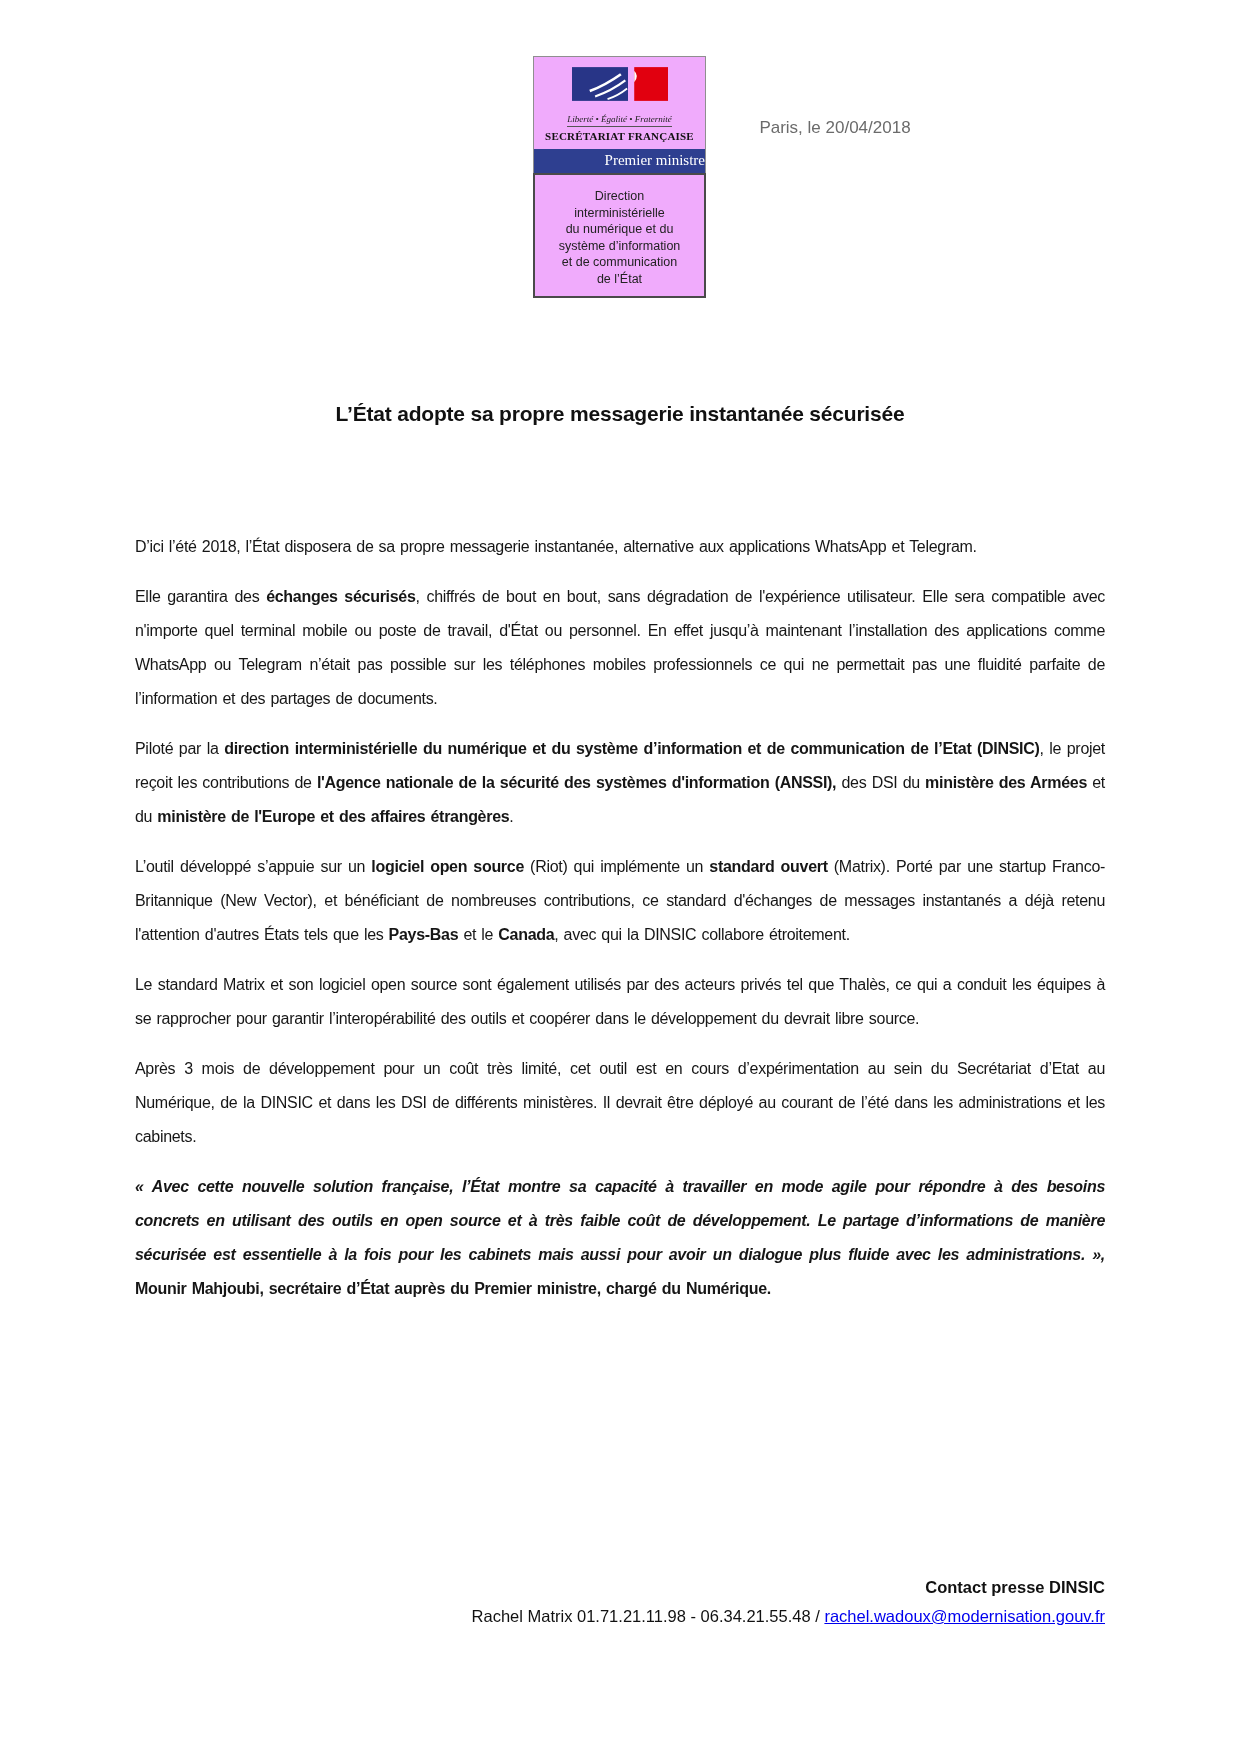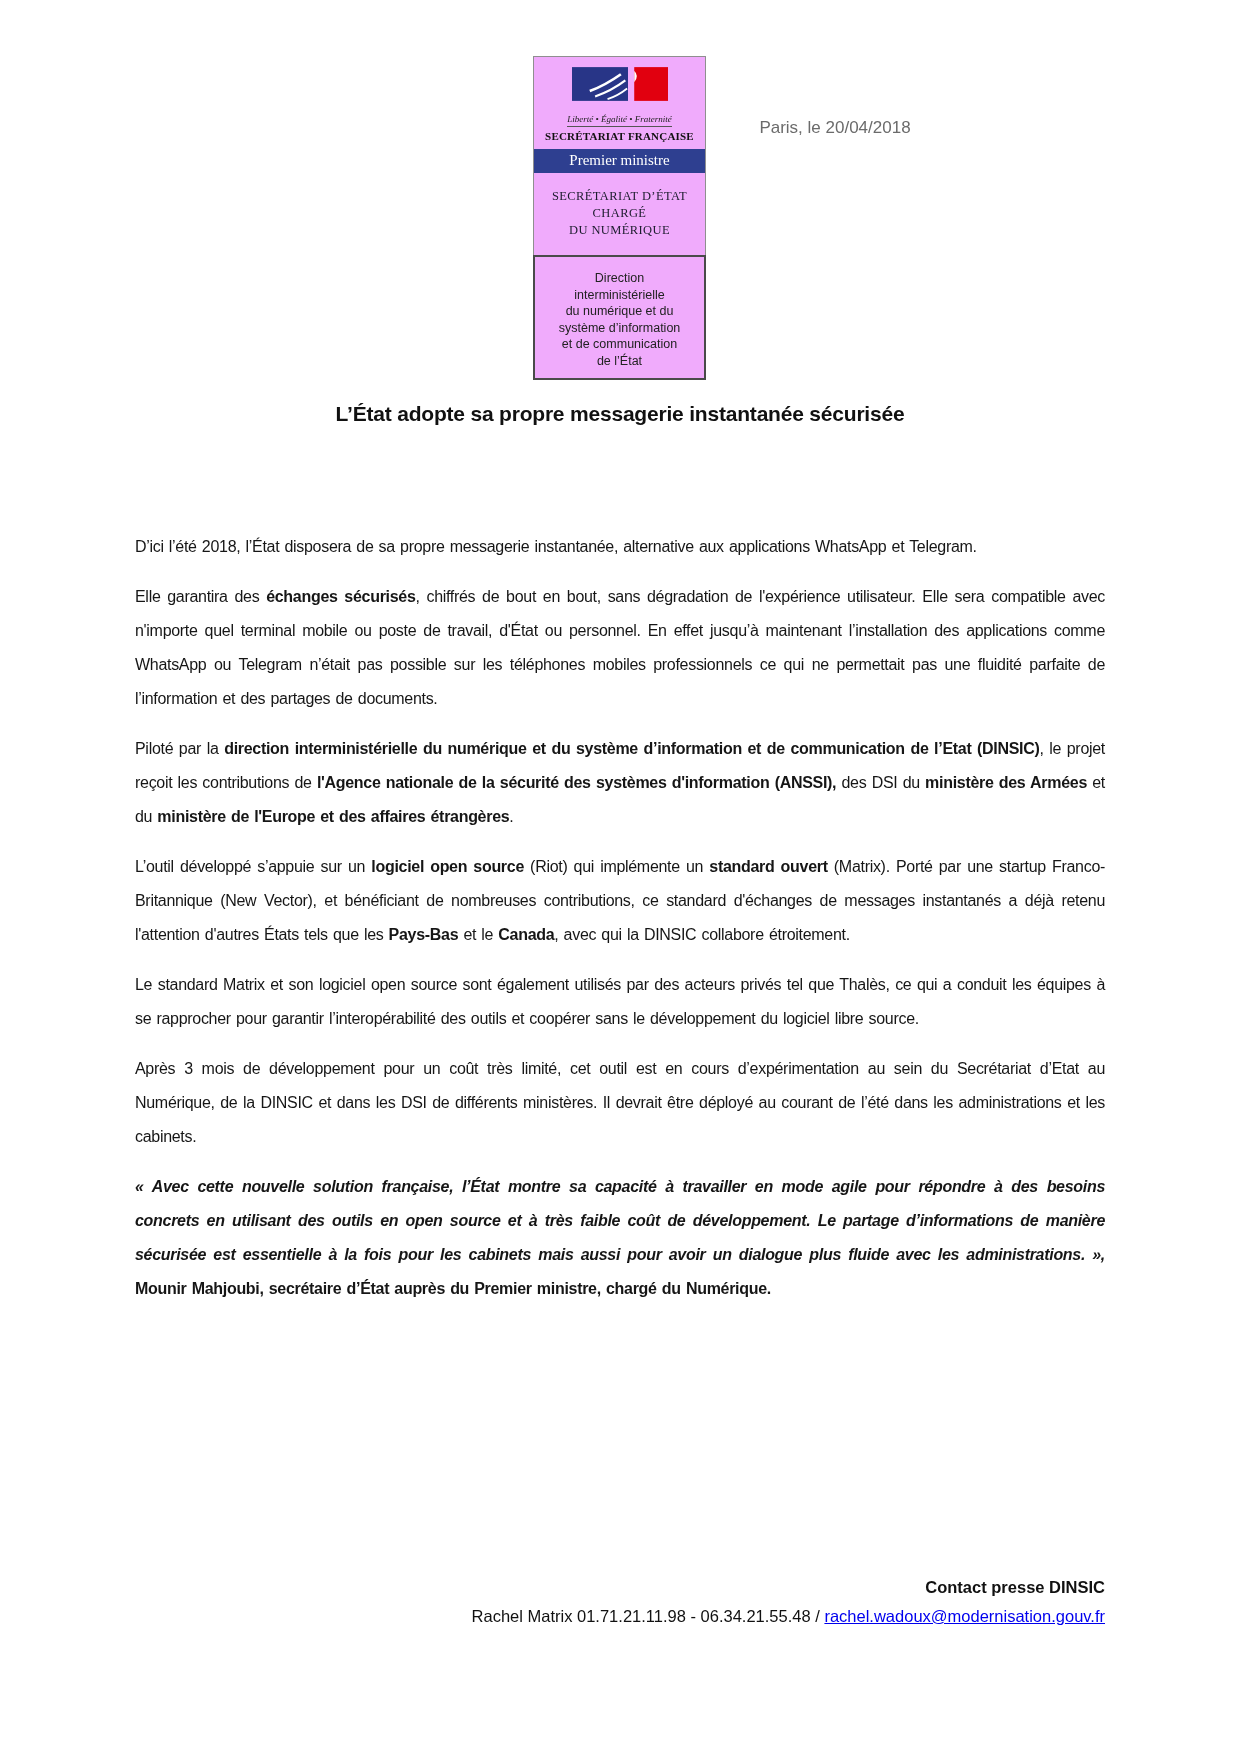--- a/index.html
+++ b/index.html
@@ -45,20 +45,21 @@
     letter-spacing: 0.2px;
     color: #111;
     white-space: nowrap;
   }
   .lh-band {
     background: var(--band-blue, #2e3f90);
     color: #ffffff;
     font-family: "Liberation Serif", serif;
     font-size: 15px;
     padding: 3px 0 4px 0;
+    text-align: right;
   }
   .lh-secretariat {
     padding: 15px 2px 16px 2px;
     font-family: "Liberation Serif", serif;
     font-size: 12.5px;
     line-height: 17px;
     letter-spacing: 0.4px;
     color: #1c1c2e;
   }
   .lh-direction {
@@ -146,45 +147,40 @@
           <path d="M40 36 Q52 32 62 24" stroke="#ffffff" stroke-width="2" fill="none"></path>
           <path d="M70 4 q6 6 0 13 Z" fill="#ffffff"></path>
         </svg>
       </div>
       <div>
         <span class="lh-motto">Liberté • Égalité • Fraternité</span>
       </div>
       <div class="lh-republic">SECRÉTARIAT FRANÇAISE</div>
     </div>
     <div class="lh-band">Premier ministre</div>
-    <div class="lh-secretariat">
-      <div>SECRÉTARIAT D’ÉTAT</div>
-      <div>CHARGÉ</div>
-      <div>DU NUMÉRIQUE</div>
-    </div>
     <div class="lh-direction">
       <div>Direction</div>
       <div>interministérielle</div>
       <div>du numérique et du</div>
       <div>système d’information</div>
       <div>et de communication</div>
       <div>de l’État</div>
     </div>
   </div>
 
   <div class="dateline">Paris, le 20/04/2018</div>
 
   <div class="doc-title">L’État adopte sa propre messagerie instantanée sécurisée</div>
 
   <div class="body-text">
       <p><span>D’ici l’été 2018, l’État disposera de sa propre messagerie instantanée, alternative aux applications WhatsApp et Telegram.</span></p>
       <p><span>Elle garantira des </span><span class="seg-bold">échanges sécurisés</span><span>, chiffrés de bout en bout, sans dégradation de l'expérience utilisateur. Elle sera compatible avec n'importe quel terminal mobile ou poste de travail, d'État ou personnel. En effet jusqu’à maintenant l’installation des applications comme WhatsApp ou Telegram n’était pas possible sur les téléphones mobiles professionnels ce qui ne permettait pas une fluidité parfaite de l’information et des partages de documents.</span></p>
       <p><span>Piloté par la </span><span class="seg-bold">direction interministérielle du numérique et du système d’information et de communication de l’Etat (DINSIC)</span><span>, le projet reçoit les contributions de </span><span class="seg-bold">l'Agence nationale de la sécurité des systèmes d'information (ANSSI),</span><span> des DSI du </span><span class="seg-bold">ministère des Armées</span><span> et du </span><span class="seg-bold">ministère de l'Europe et des affaires étrangères</span><span>.</span></p>
       <p><span>L’outil développé s’appuie sur un </span><span class="seg-bold">logiciel open source</span><span> (Riot) qui implémente un </span><span class="seg-bold">standard ouvert</span><span> (Matrix). Porté par une startup Franco-Britannique (New Vector), et bénéficiant de nombreuses contributions, ce standard d'échanges de messages instantanés a déjà retenu l'attention d'autres États tels que les </span><span class="seg-bold">Pays-Bas</span><span> et le </span><span class="seg-bold">Canada</span><span>, avec qui la DINSIC collabore étroitement.</span></p>
-      <p><span>Le standard Matrix et son logiciel open source sont également utilisés par des acteurs privés tel que Thalès, ce qui a conduit les équipes à se rapprocher pour garantir l’interopérabilité des outils et coopérer sans le développement du logiciel libre source.</span></p>
+      <p><span>Le standard Matrix et son logiciel open source sont également utilisés par des acteurs privés tel que Thalès, ce qui a conduit les équipes à se rapprocher pour garantir l’interopérabilité des outils et coopérer dans le développement du devrait libre source.</span></p>
       <p><span>Après 3 mois de développement pour un coût très limité, cet outil est en cours d’expérimentation au sein du Secrétariat d’Etat au Numérique, de la DINSIC et dans les DSI de différents ministères. Il devrait être déployé au courant de l’été dans les administrations et les cabinets.</span></p>
       <p><span class="seg-bold seg-italic">« Avec cette nouvelle solution française, l’État montre sa capacité à travailler en mode agile pour répondre à des besoins concrets en utilisant des outils en open source et à très faible coût de développement. Le partage d’informations de manière sécurisée est essentielle à la fois pour les cabinets mais aussi pour avoir un dialogue plus fluide avec les administrations. »,</span><span class="seg-bold">  Mounir Mahjoubi, secrétaire d’État auprès du Premier ministre, chargé du Numérique.</span></p>
     </div>
 
   <div class="footer">
     <div class="contact-heading">Contact presse DINSIC</div>
     <div class="contact-line"><span>Rachel Matrix 01.71.21.11.98 - 06.34.21.55.48 / </span><a class="email-link">rachel.wadoux@modernisation.gouv.fr</a></div>
   </div>
 
 </div>

